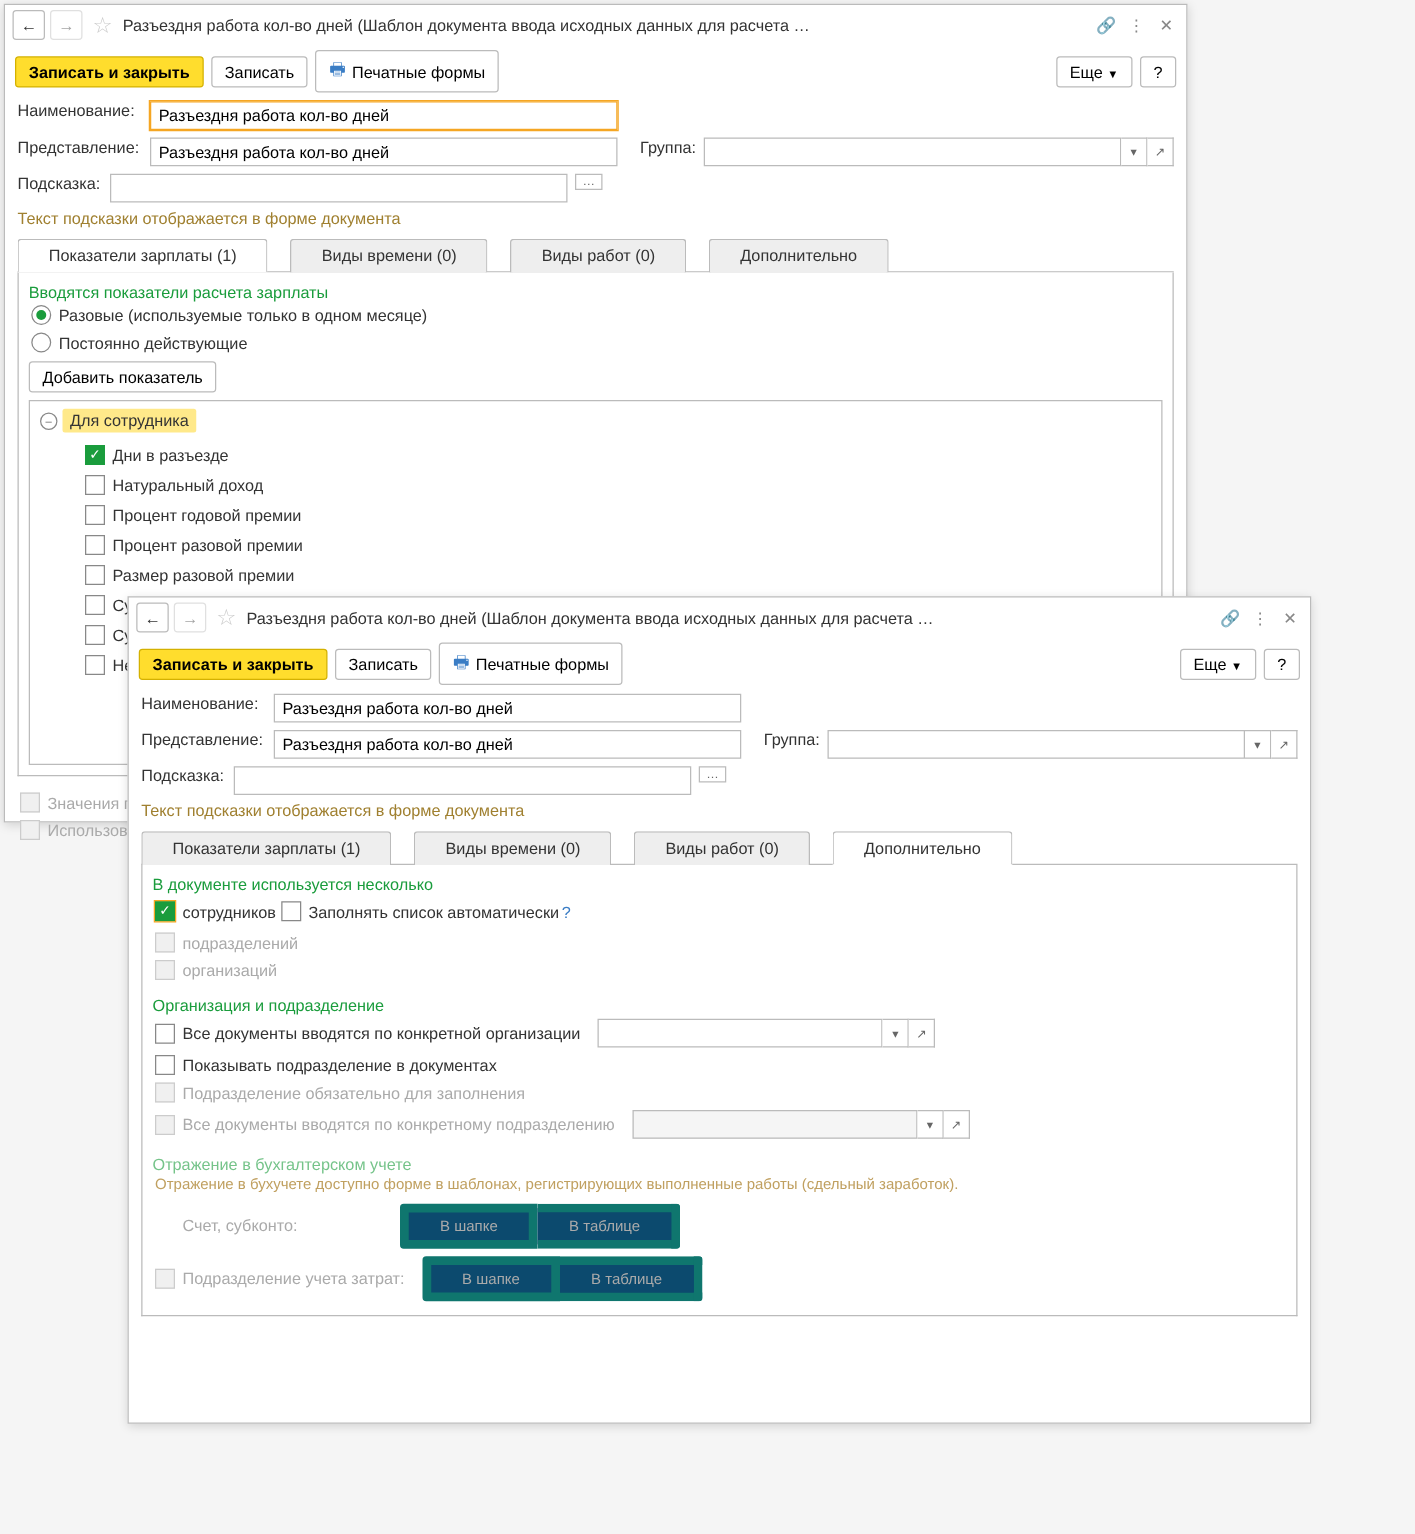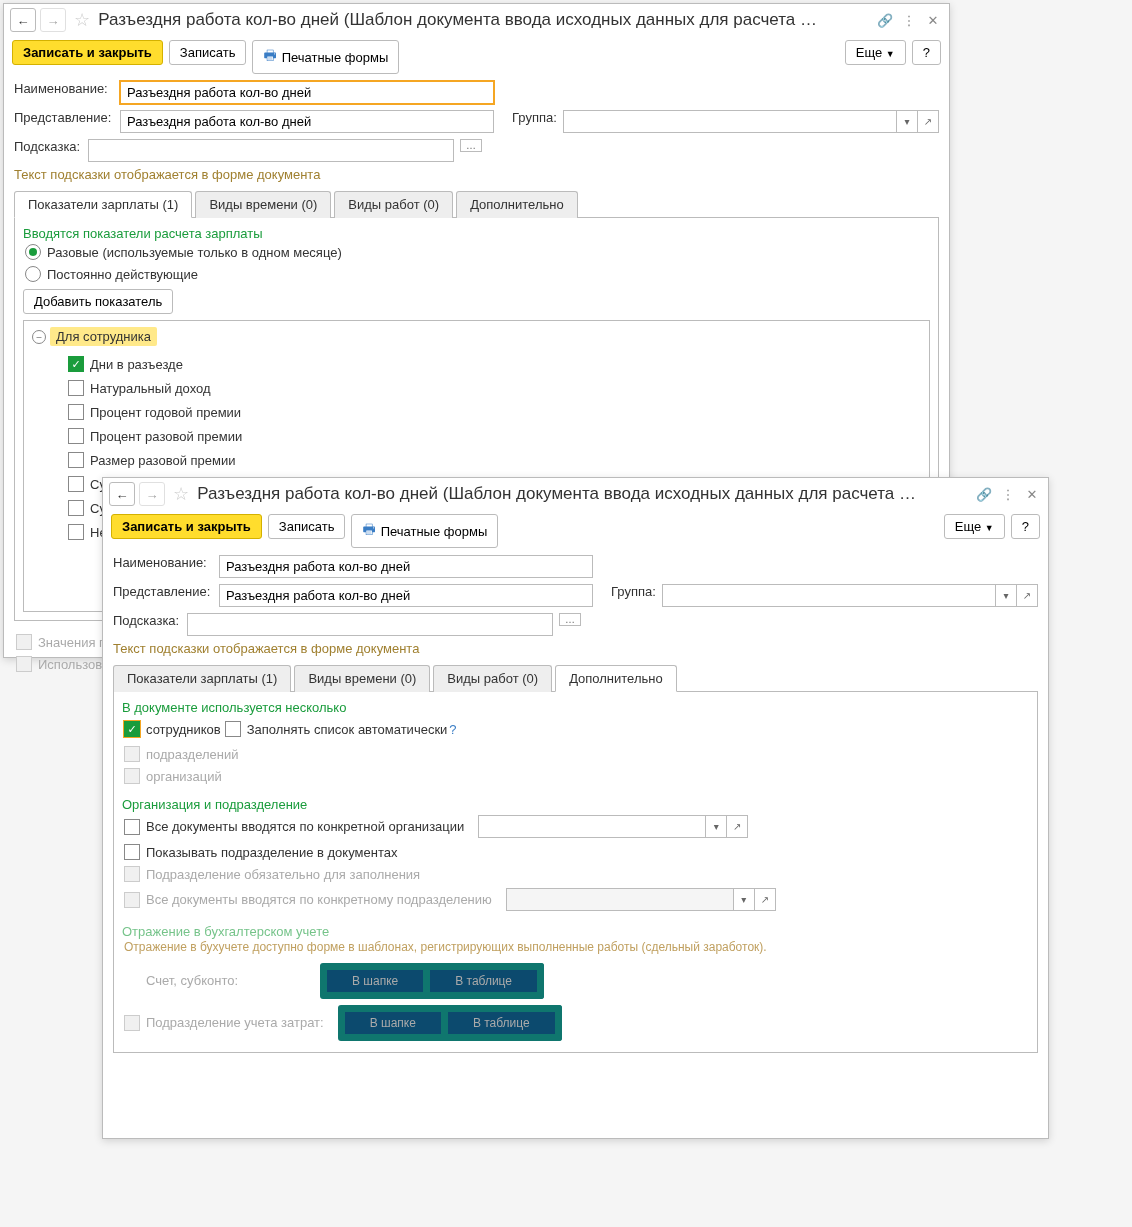--- a/index.html
+++ b/index.html
@@ -3,37 +3,37 @@
 <meta charset="utf-8">
 <style>
 body{margin:0;background:#f5f5f5;font-family:Arial,sans-serif;font-size:13px;color:#333;position:relative;width:1132px;height:1227px}
 .win{position:absolute;background:#fff;border:1px solid #bbb;box-shadow:0 2px 8px rgba(0,0,0,0.15)}
 .win1{left:3px;top:3px;width:945px;height:653px}
 .win2{left:102px;top:477px;width:945px;height:660px}
 .titlebar{display:flex;align-items:center;padding:4px 6px;gap:4px}
 .nav-btn{width:24px;height:22px;border:1px solid #bbb;border-radius:3px;background:#fff;display:flex;align-items:center;justify-content:center;cursor:pointer}
 .nav-btn.dis{opacity:.45}
 .star{color:#ccc;font-size:18px;padding:0 4px}
-.title{flex:1;font-size:17px;white-space:nowrap;overflow:hidden;text-overflow:ellipsis}
+.title{flex:1;font-size:13px;white-space:nowrap;overflow:hidden;text-overflow:ellipsis}
 .hicon{width:20px;height:20px;display:flex;align-items:center;justify-content:center;color:#888;cursor:pointer}
-.toolbar{display:flex;align-items:flex-start;padding:4px 8px;gap:6px}
+.toolbar{display:flex;align-items:center;padding:4px 8px;gap:6px}
 .btn{border:1px solid #bbb;border-radius:3px;background:#fff;padding:4px 10px;cursor:pointer;font-size:13px}
 .btn-y{background:#ffdd2d;border-color:#d4b100;font-weight:bold}
 .btn-pr{display:flex;align-items:center;gap:5px}
 .prn-i{color:#3a7dc5;font-size:14px}
 .spacer{flex:1}
 .row{display:flex;align-items:flex-start;padding:3px 10px;gap:6px}
 .lbl{min-width:100px}
 .inp{border:1px solid #bbb;padding:3px 6px;font-size:13px;background:#fff}
 .inp-y{border:1px solid #f5a623;outline:1px solid #f5a623}
 .sel-wrap{display:flex}
 .sel-btn{border:1px solid #bbb;border-left:none;width:20px;display:flex;align-items:center;justify-content:center;background:#fff;cursor:pointer;font-size:10px;color:#666}
 .hint{color:#a08030;padding:2px 10px 4px}
 .tabs{display:flex;border-bottom:1px solid #bbb;margin:4px 10px 0}
-.tab{border:1px solid #bbb;border-bottom:none;padding:5px 13px;margin-right:3px;background:#eee;cursor:pointer;border-radius:3px 3px 0 0;position:relative;top:1px}
+.tab{border:1px solid #bbb;border-bottom:none;padding:5px 24px;margin-right:18px;background:#eee;cursor:pointer;border-radius:3px 3px 0 0;position:relative;top:1px}
 .tab.active{background:#fff;border-bottom:1px solid #fff}
 .pane{border:1px solid #bbb;border-top:none;margin:0 10px 10px;padding:8px;background:#fff}
 .green{color:#1a9c3c}
 .radio-row,.chk-row{display:flex;align-items:center;gap:6px;padding:3px 2px}
 .radio,.chk{width:14px;height:14px;border:1px solid #888;background:#fff;display:flex;align-items:center;justify-content:center}
 .radio{border-radius:50%}
 .radio.on::after{content:"";width:8px;height:8px;border-radius:50%;background:#1a9c3c}
 .chk.on{background:#1a9c3c;border-color:#1a9c3c;color:#fff;font-size:11px;line-height:1}
 .chk.on::after{content:"✓"}
 .chk.dis{background:#f0f0f0;border-color:#ccc}

